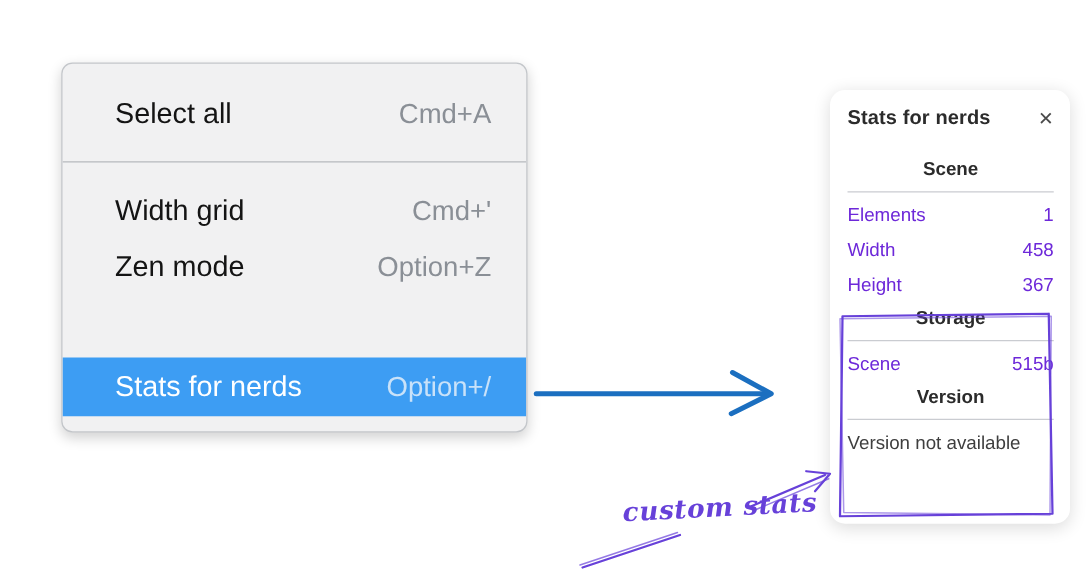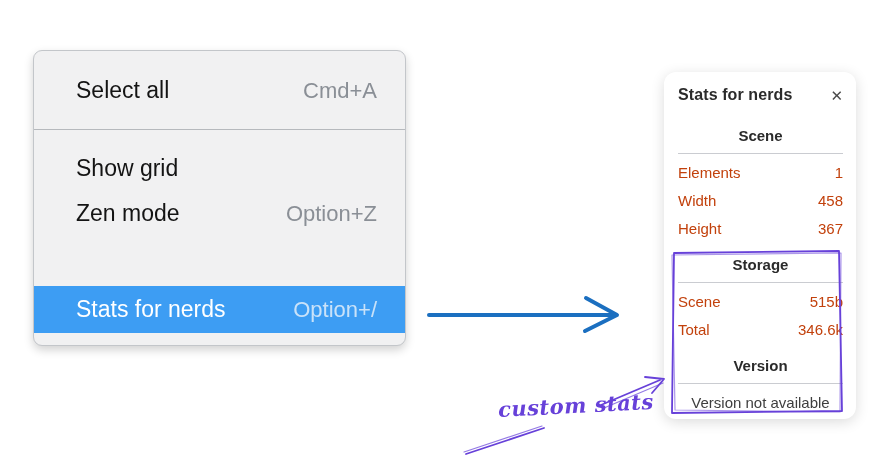--- a/index.html
+++ b/index.html
@@ -14,21 +14,21 @@
   .canvas {
     position: relative;
     width: 873px;
     height: 461px;
     background: #ffffff;
   }
 
   
   .context-menu {
     position: absolute;
-    left: 33px;
+    left: 49px;
     top: 50px;
     width: 373px;
     height: 296px;
     box-sizing: border-box;
     background: var(--menu-bg, #f1f1f2);
     border: 1px solid #c3c6ca;
     border-radius: 9px;
     box-shadow: 0 4px 10px rgba(0,0,0,0.18);
     overflow: hidden;
     font-size: 23px;
@@ -84,40 +84,39 @@
     font-size: 15px;
     color: #4b4b4b;
     cursor: pointer;
     line-height: 1;
   }
   .section-header {
     text-align: center;
     font-weight: bold;
     font-size: 15px;
     color: #2b2b2b;
-    margin-top: 14px;
+    margin-top: 4px;
     height: 19px;
   }
   .section-header.first { margin-top: 22px; }
   .panel-hr { height: 1px; background: #caccd1; margin: 7px 0 4px 0; }
   .stat-row {
     display: flex;
     justify-content: space-between;
     font-size: 15px;
-    color: #c2410c;
+    color: #6d28d9;
     padding: 4.5px 0;
     line-height: 19px;
   }
   .stat-note {
     font-size: 15px;
     color: #3e3e3e;
     padding: 4.5px 0;
     line-height: 19px;
     white-space: nowrap;
-    text-align: center;
   }
 
   
   .overlay {
     position: absolute;
     left: 0;
     top: 0;
     width: 873px;
     height: 461px;
     pointer-events: none;
@@ -148,21 +147,22 @@
   <div class="context-menu">
     <div class="menu-group-1">
       <div class="menu-item">
         <span class="mi-label">Select all</span>
         <span class="mi-shortcut">Cmd+A</span>
       </div>
     </div>
     <div class="menu-divider"></div>
     <div class="menu-group-2">
       <div class="menu-item">
-        <span class="mi-label">Show grid</span>
+        <span class="mi-label">Width grid</span>
+        <span class="mi-shortcut">Cmd+'</span>
       </div>
       <div class="menu-item">
         <span class="mi-label">Zen mode</span>
         <span class="mi-shortcut">Option+Z</span>
       </div>
       <div class="menu-item">
       </div>
       <div class="menu-item highlighted">
         <span class="mi-label">Stats for nerds</span>
         <span class="mi-shortcut">Option+/</span>
@@ -193,24 +193,20 @@
       </div>
     </div>
 
     <div class="section">
       <div class="section-header">Storage</div>
       <div class="panel-hr"></div>
       <div class="stat-row">
         <span>Scene</span>
         <span>515b</span>
       </div>
-      <div class="stat-row">
-        <span>Total</span>
-        <span>346.6k</span>
-      </div>
     </div>
 
     <div class="section">
       <div class="section-header">Version</div>
       <div class="panel-hr"></div>
       <div class="stat-note">Version not available</div>
     </div>
   </div>
 
   <svg class="overlay" viewBox="0 0 873 461" xmlns="http://www.w3.org/2000/svg">

